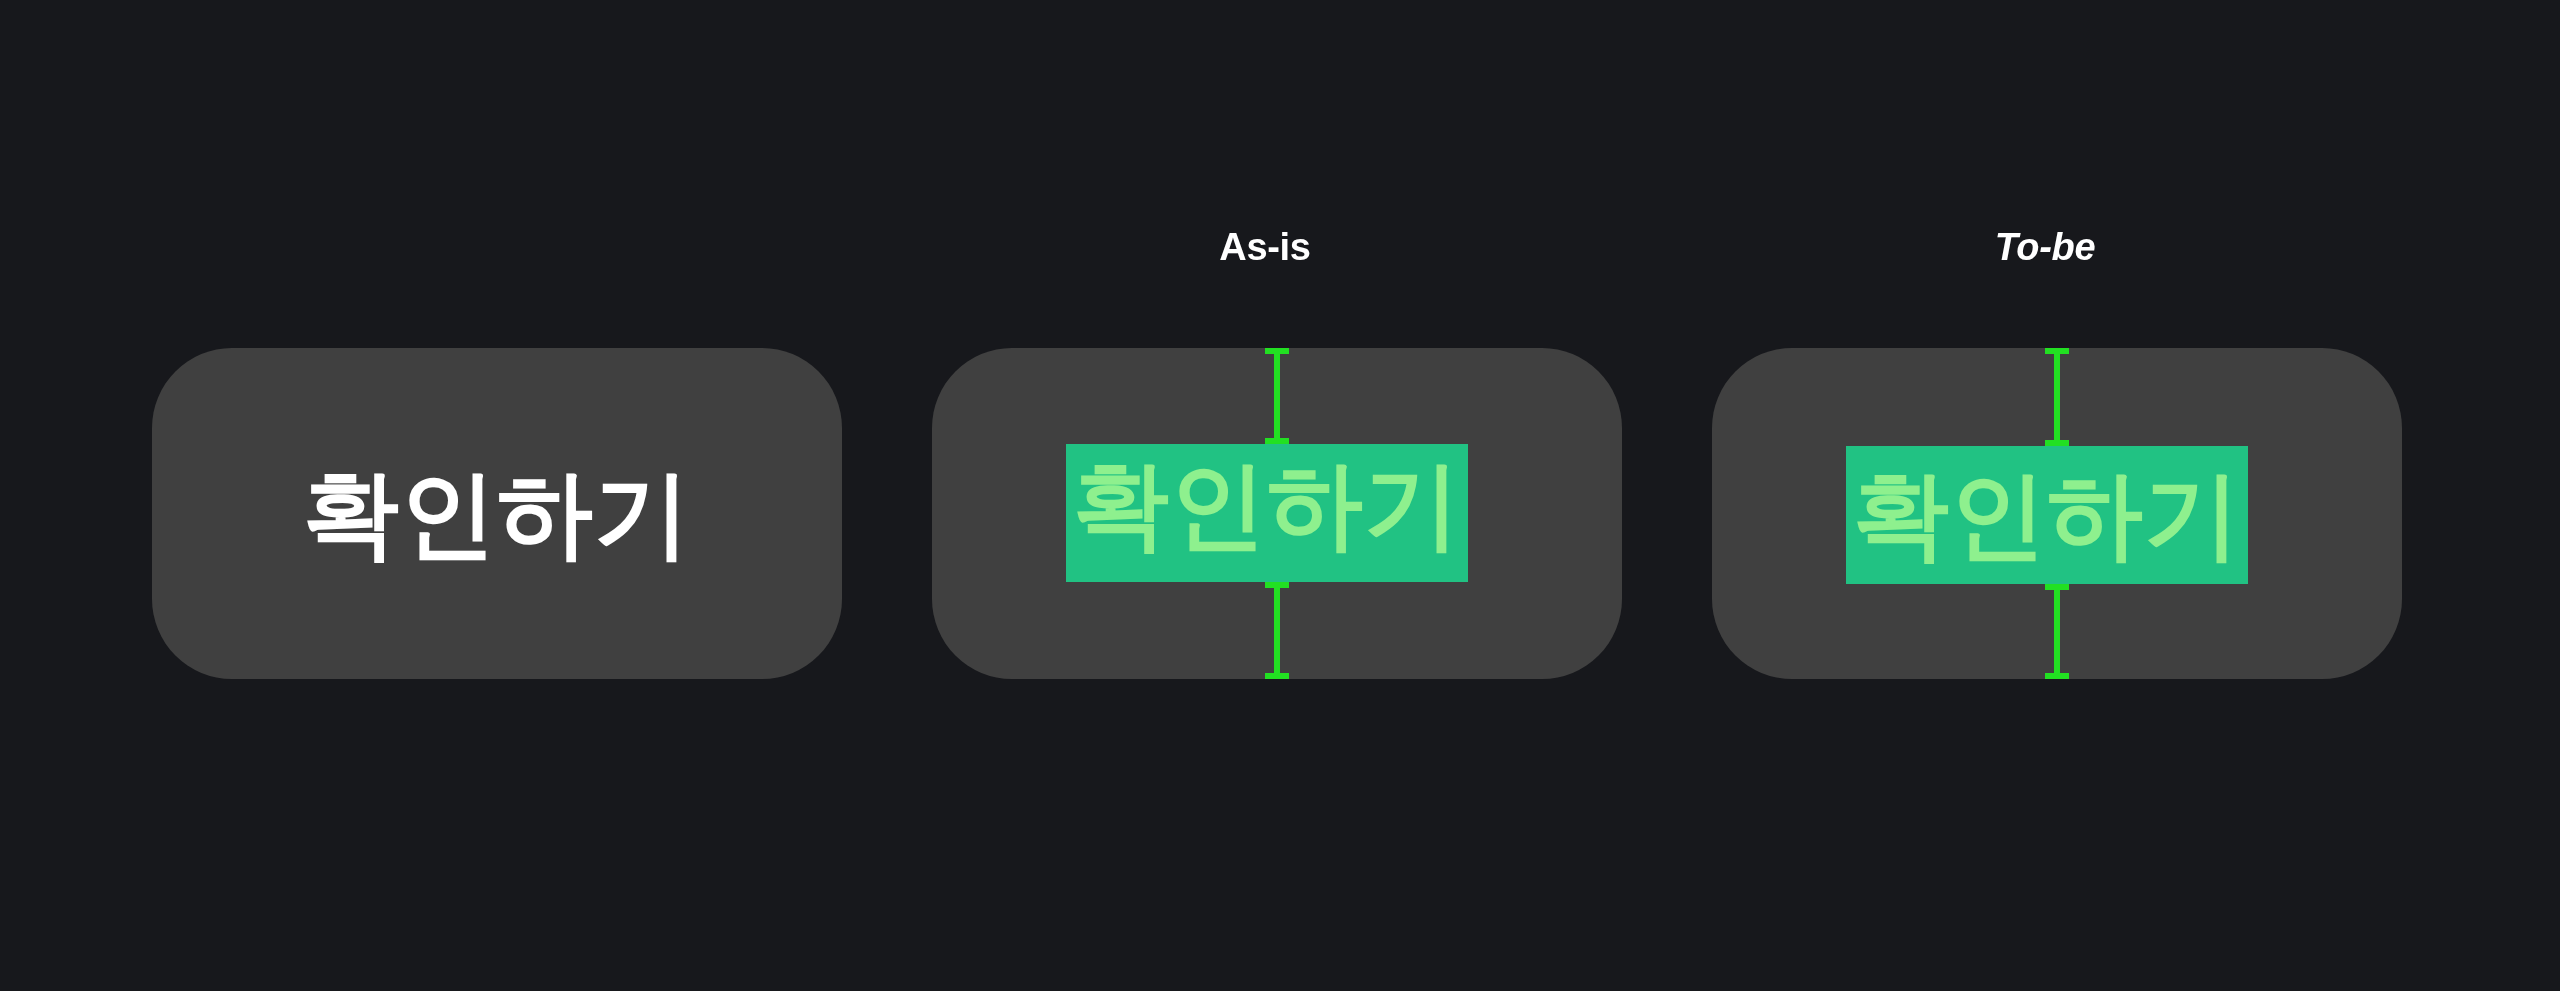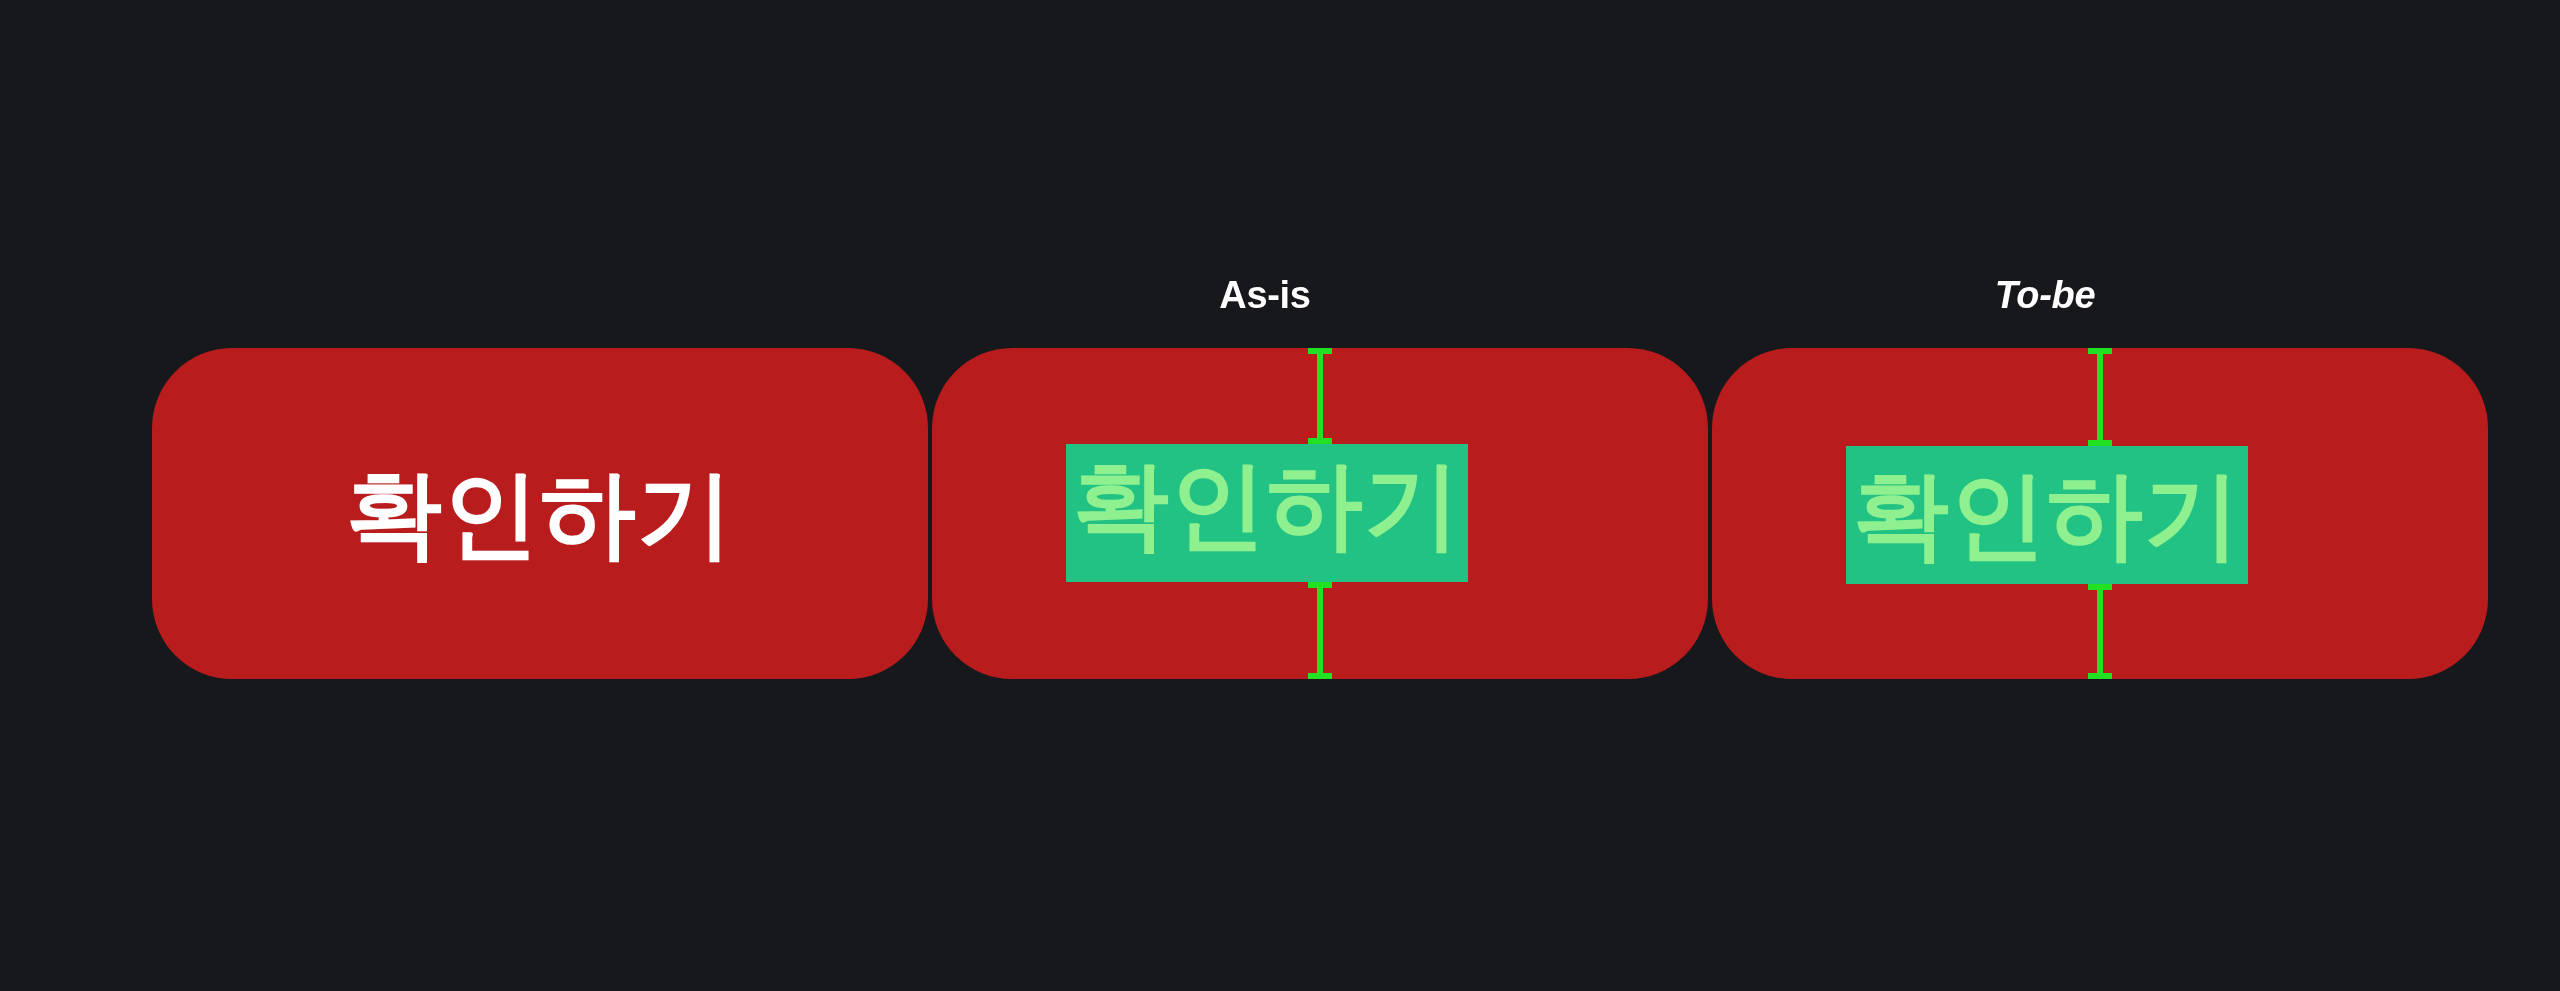--- a/index.html
+++ b/index.html
@@ -25,32 +25,31 @@
     position: absolute;
     top: 228px;
     width: 520px;
     text-align: center;
     color: #ffffff;
     font-size: 38px;
     font-weight: bold;
     letter-spacing: -0.3px;
     line-height: 1;
     white-space: nowrap;
-    margin-top: 48px;
   }
   .col-label.c2 { left: 1005px; }
   .col-label.c3 { left: 1785px; font-style: italic; }
 
   
   .btn {
     position: absolute;
     top: 348px;
-    width: 776px;
+    width: 690px;
     height: 331px;
-    background: #b91c1c;
+    background: #404040;
     border-radius: 80px;
   }
   .btn.b1 { left: 152px; }
   .btn.b2 { left: 932px; }
   .btn.b3 { left: 1712px; }
 
   
   .btn-label-plain {
     position: absolute;
     left: 0;

